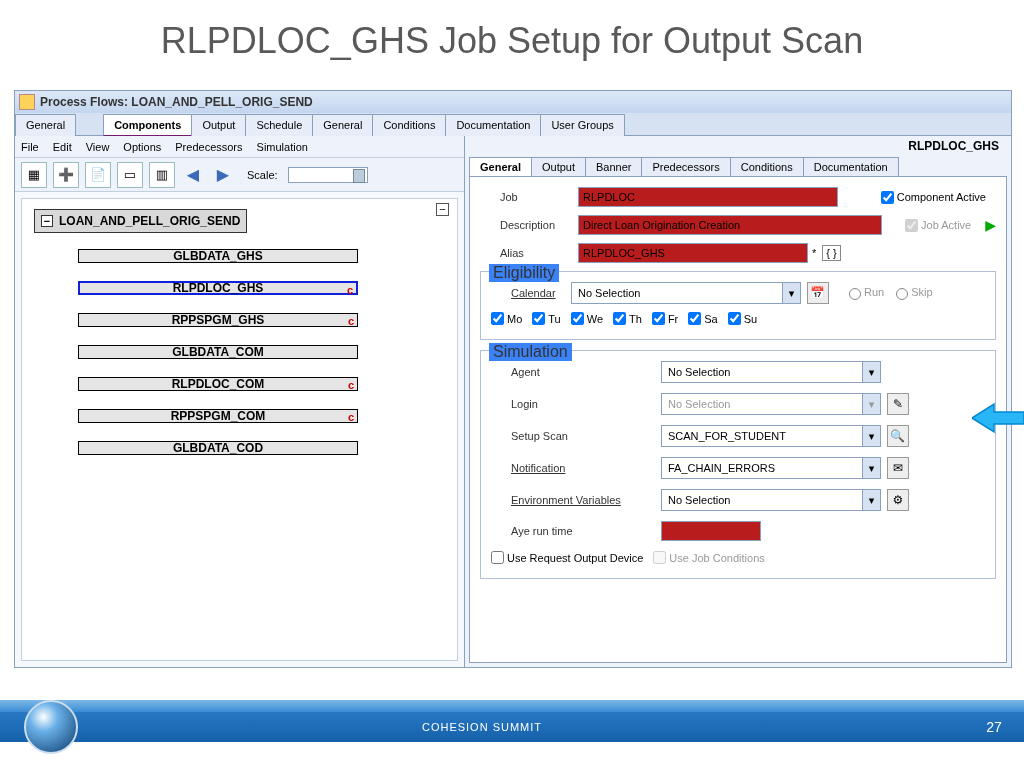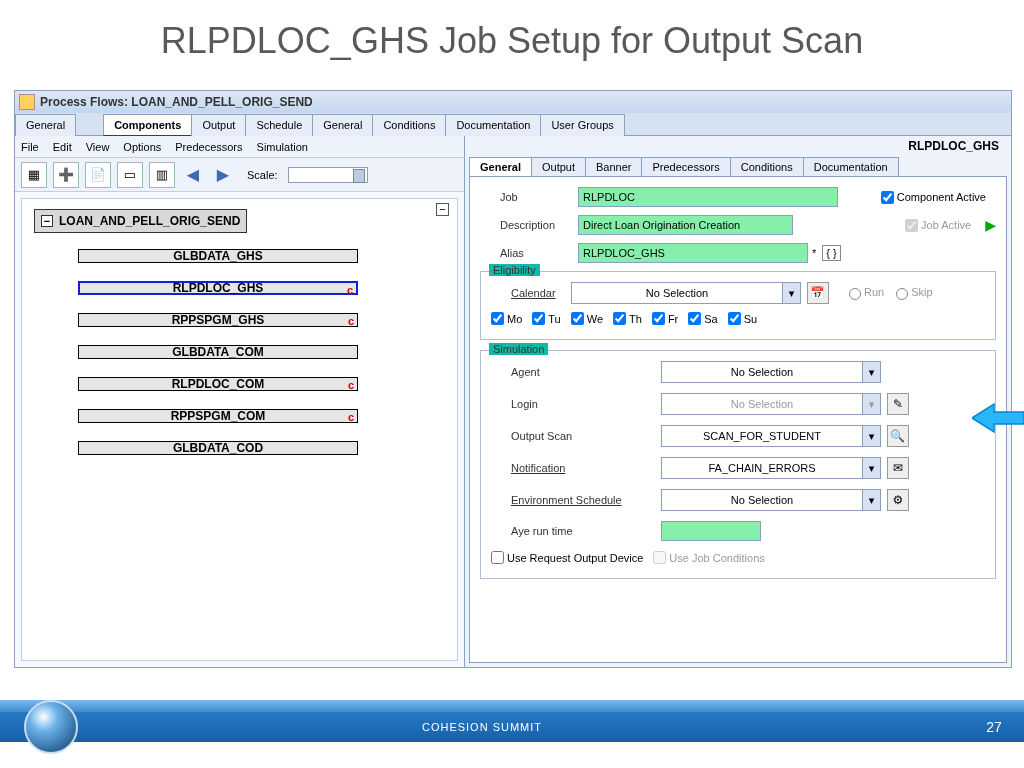--- a/index.html
+++ b/index.html
@@ -29,25 +29,25 @@
   .aux-minus { position: absolute; right: 8px; top: 4px; width: 13px; height: 13px; border: 1px solid #555; background: #fff; font-size: 11px; text-align: center; line-height: 11px;}
   .right { flex: 1; background: #eef3fb; display: flex; flex-direction: column;}
   .rtabs { height: 40px; position: relative;}
   .jobname { position: absolute; right: 12px; top: 3px; font-size: 12px; font-weight: bold;}
   .subtabs { position:absolute; bottom:0; left:4px; display:flex; font-size: 11px;}
   .subtabs .stab { padding: 3px 10px; border: 1px solid #8aa0bf; border-bottom:none; margin-right:-1px; background:#e6edf8; cursor:pointer;}
   .subtabs .stab.active { background:#fff; font-weight:bold;}
   .panel { flex:1; background:#fff; border:1px solid #8aa0bf; margin: 0 4px 4px 4px; padding: 10px; font-size: 11px; overflow:auto;}
   .row { display:flex; align-items:center; margin-bottom: 8px;}
   .lbl { width: 78px; color:#333;margin-left:20px;}
-  .tfield { height: 20px; border: 1px solid #8aa0bf; background: #86efac; padding: 0 4px; font-size: 11px;}
+  .tfield { height: 20px; border: 1px solid #8aa0bf; background: #b91c1c; padding: 0 4px; font-size: 11px;}
   .fieldset { border: 1px solid #b0bfd6; padding: 10px 10px 6px; margin: 6px 0 10px; position: relative;}
-  .fieldset .legend { position:absolute; top:-8px; left:8px; background:#14b8a6; padding: 0 4px; font-size: 11px; font-weight: normal; color:#333;}
+  .fieldset .legend { position:absolute; top:-8px; left:8px; background:#3b82f6; padding: 0 4px; font-size: 16px; font-weight: normal; color:#333;}
   .combo { display:flex; align-items:center; height: 22px; border: 1px solid #8aa0bf; background:#fff; flex:1;}
-  .combo span { flex:1; padding: 0 6px; text-align: center;}
+  .combo span { flex:1; padding: 0 6px;}
   .combo .dd { width: 18px; height: 100%; background: #d6e2f2; border-left: 1px solid #8aa0bf; display:flex; align-items:center; justify-content:center;}
   .ck { display:inline-flex; align-items:center; margin-right: 10px; gap:3px;}
   .ck input { width:13px; height:13px;}
   .sidebtn { width:22px; height:22px; border:1px solid #999; background:#eee; margin-left:6px; display:flex; align-items:center; justify-content:center; font-size:12px;}
   .exec-row { display:flex; align-items:center; margin-bottom: 10px;}
   .exec-row .lbl { width: 150px;}
   .exec-row .combo { width: 220px; flex: none;}
   .cyan-arrow { position: absolute; right: -2px; top: 400px; }
   .cyan-arrow svg { display:block;}
   .footer { position: absolute; bottom: 0; left: 0; width: 1024px; height: 68px; }
@@ -133,21 +133,21 @@
         <div class="row">
           <span class="lbl">Job</span>
           <input class="tfield" style="width: 260px;" value="RLPDLOC">
           <label class="ck" style="margin-left:auto">
               <input type="checkbox" checked="" style="">
               <span>Component Active</span>
             </label>
         </div>
         <div class="row">
           <span class="lbl">Description</span>
-          <input class="tfield" style="width: 215px;" value="Direct Loan Origination Creation">
+          <input class="tfield" style="width: 304px;" value="Direct Loan Origination Creation">
           <label class="ck disabled" style="margin-left:auto">
               <input type="checkbox" checked="" disabled="" style="">
               <span>Job Active</span>
             </label>
           <span style="color:#0a0; font-size:14px; margin-left:4px;">▶</span>
         </div>
         <div class="row">
           <span class="lbl">Alias</span>
           <input class="tfield" style="width: 230px;" value="RLPDLOC_GHS">
           <span style="margin-left:4px">*</span>
@@ -209,37 +209,37 @@
             </div>
           <div class="exec-row">
               <span class="lbl" style="">Login</span>
               <div class="combo disabled">
                 <span class="disabled">No Selection</span>
                 <div class="dd">▾</div>
               </div>
               <div class="sidebtn">✎</div>
             </div>
           <div class="exec-row">
-              <span class="lbl">Output Scan</span>
+              <span class="lbl">Setup Scan</span>
               <div class="combo">
                 <span>SCAN_FOR_STUDENT</span>
                 <div class="dd">▾</div>
               </div>
               <div class="sidebtn">🔍</div>
             </div>
           <div class="exec-row">
               <span class="lbl" style="text-decoration:underline">Notification</span>
               <div class="combo">
                 <span>FA_CHAIN_ERRORS</span>
                 <div class="dd">▾</div>
               </div>
               <div class="sidebtn">✉</div>
             </div>
           <div class="exec-row">
-              <span class="lbl" style="text-decoration:underline">Environment Schedule</span>
+              <span class="lbl" style="text-decoration:underline">Environment Variables</span>
               <div class="combo">
                 <span>No Selection</span>
                 <div class="dd">▾</div>
               </div>
               <div class="sidebtn">⚙</div>
             </div>
           <div class="exec-row">
               <span class="lbl">Aye run time</span>
               <input class="tfield" style="width: 100px;">
             </div>

